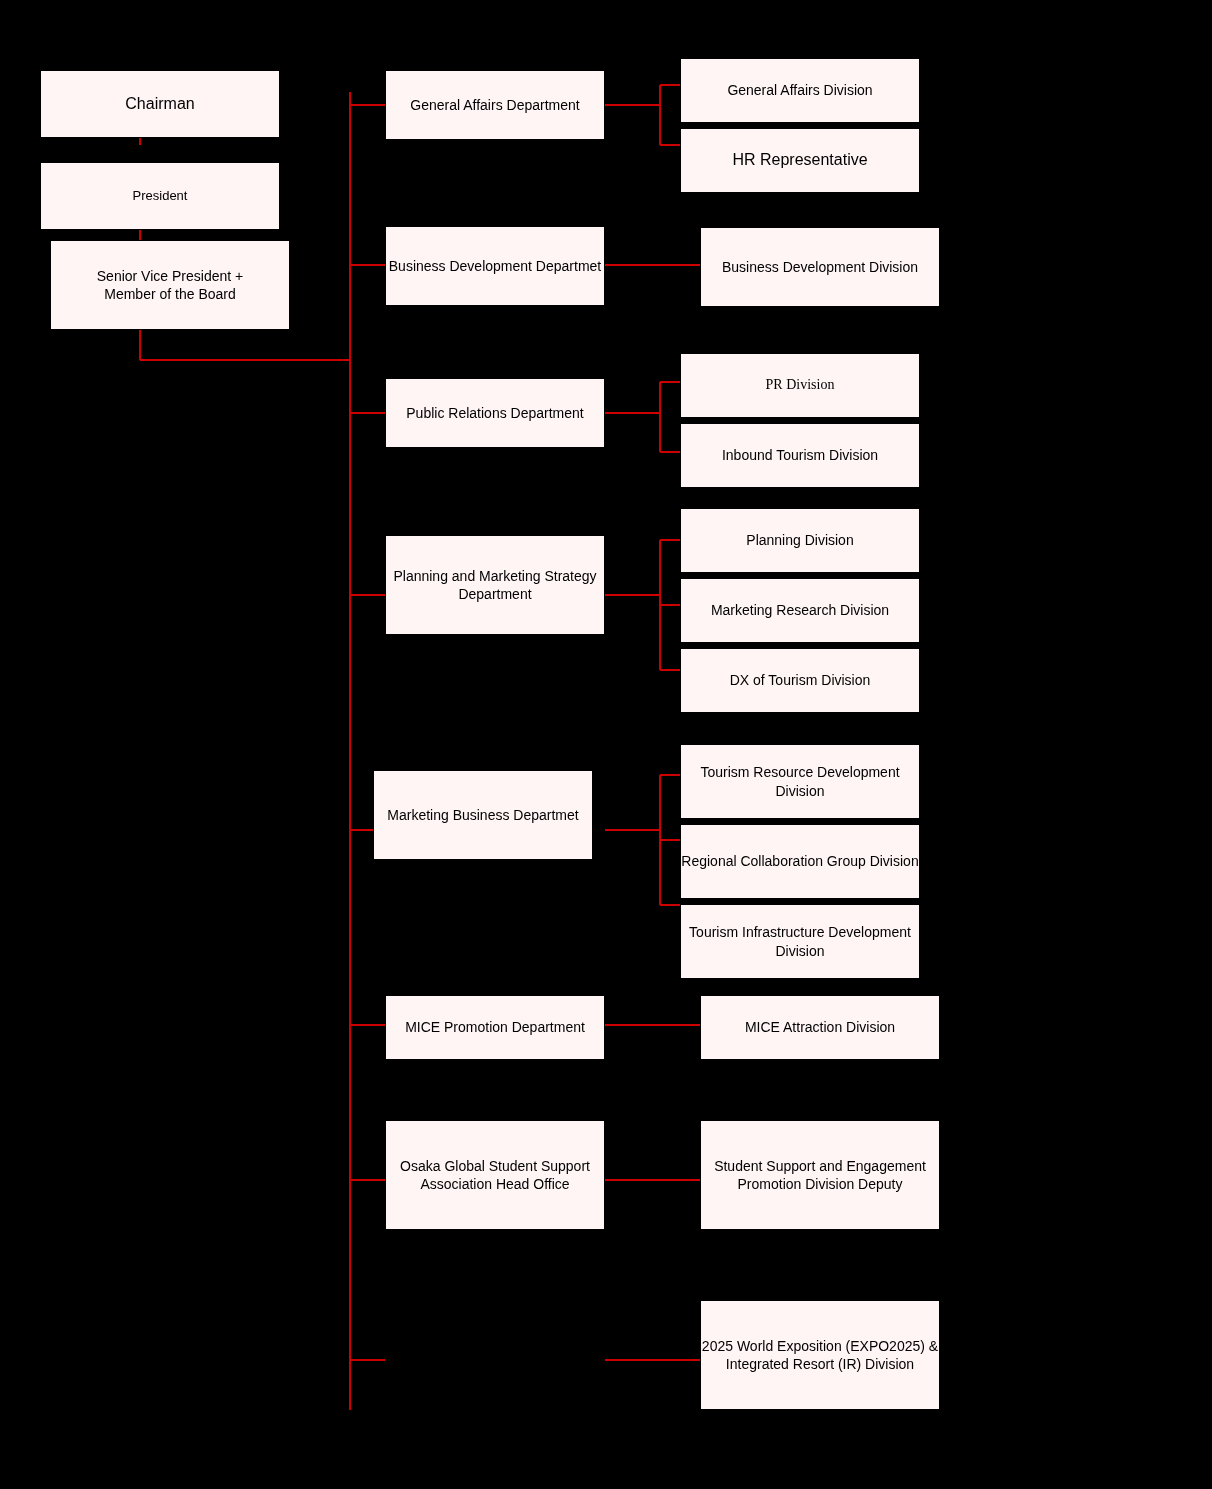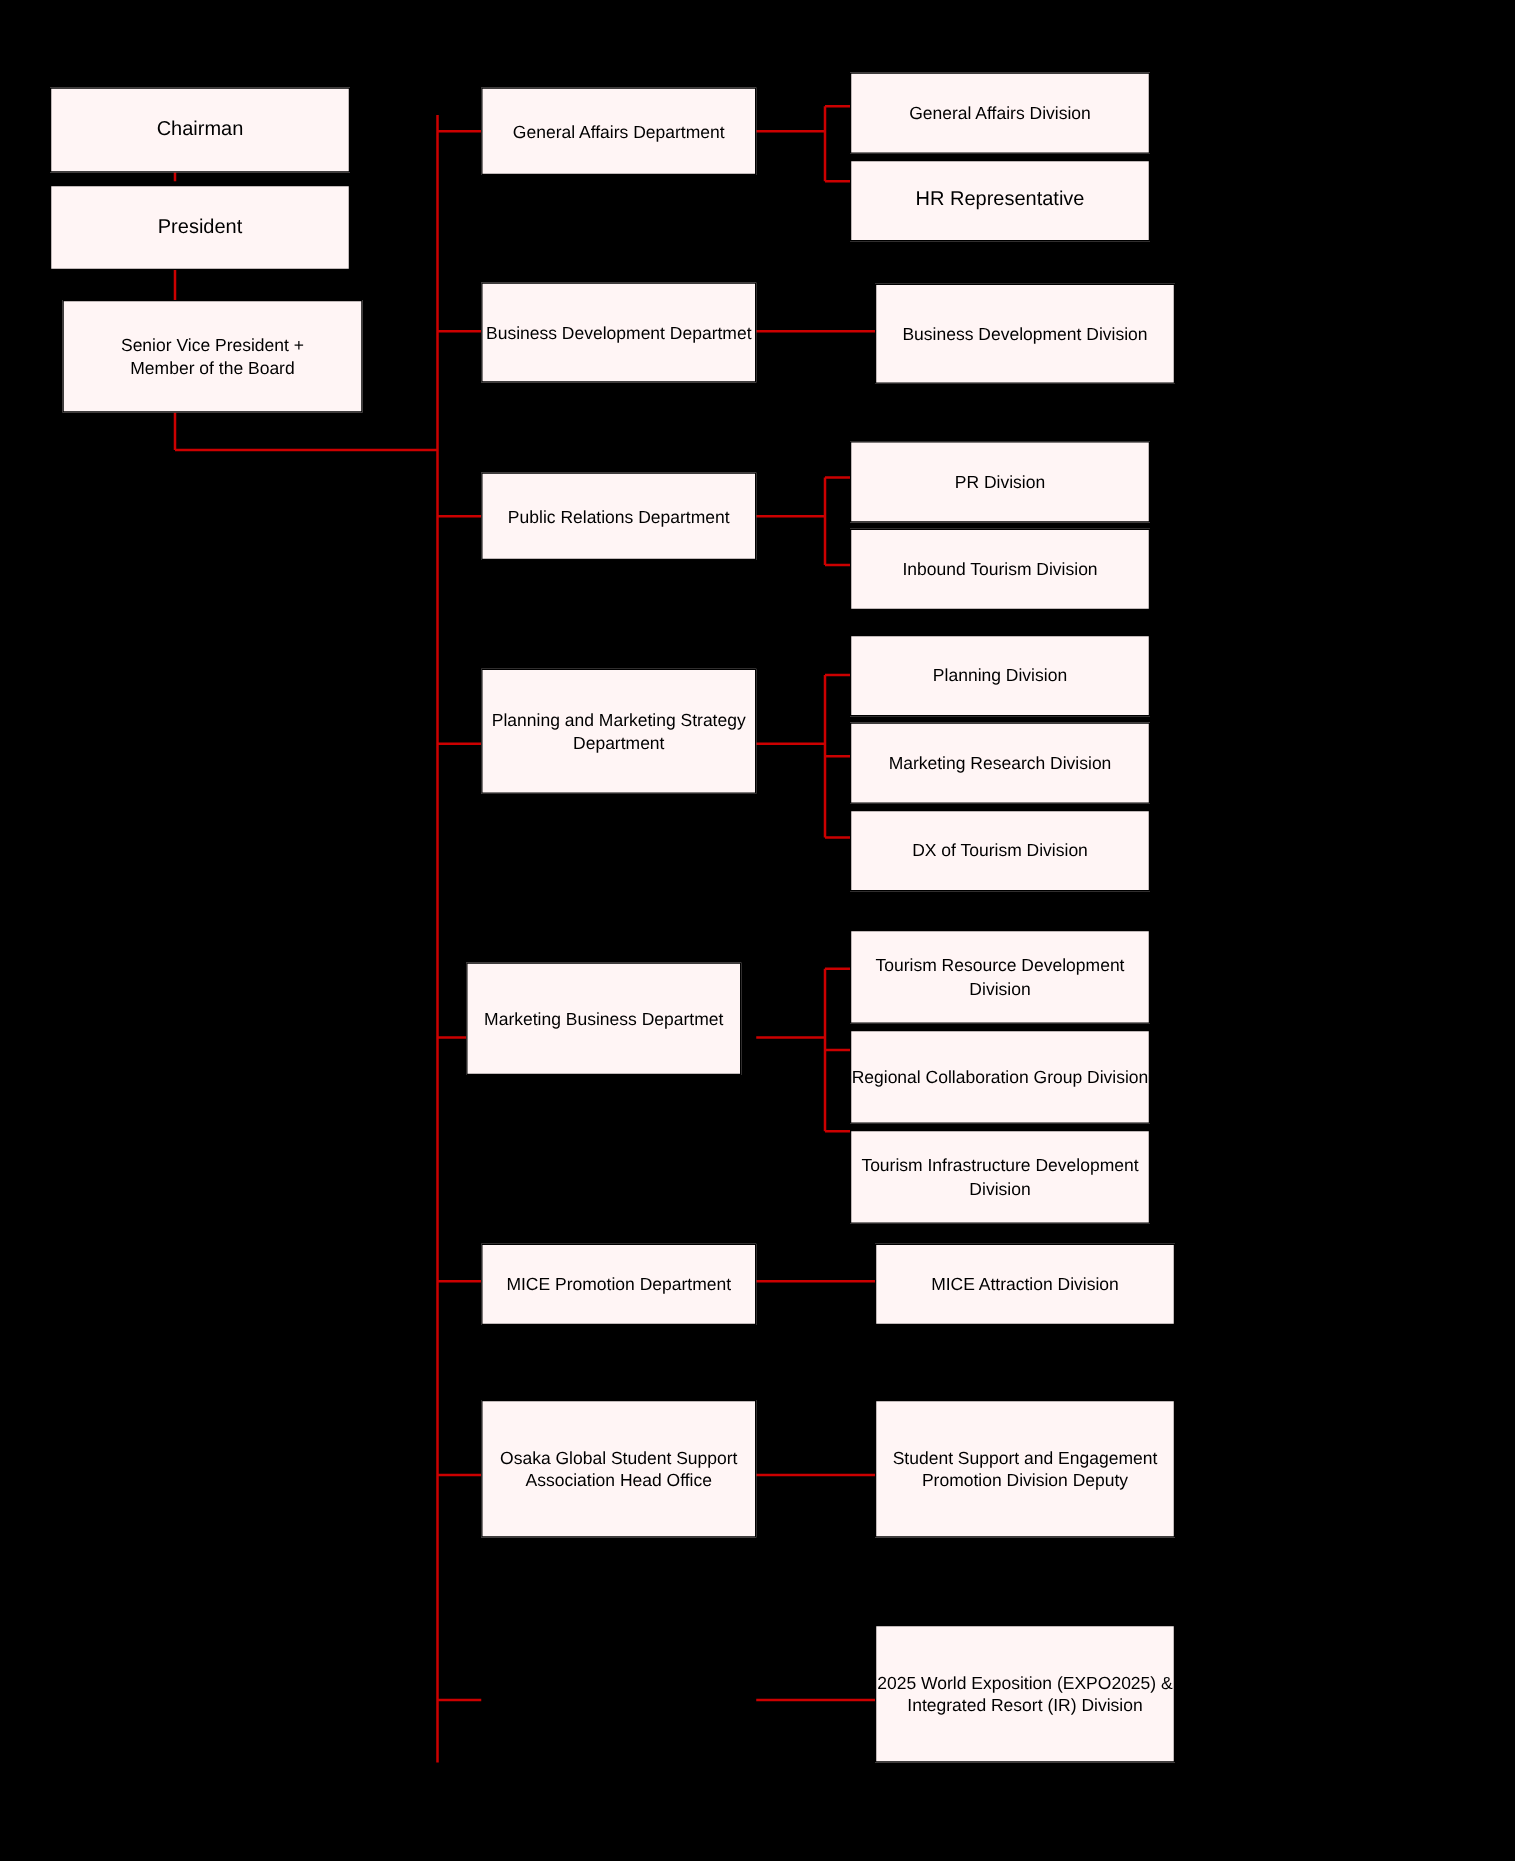--- a/index.html
+++ b/index.html
@@ -108,21 +108,21 @@
       <line x1="585" y1="1150" x2="680" y2="1150" stroke="#cc0000" stroke-width="2"></line>
 
       <line x1="330" y1="1330" x2="365" y2="1330" stroke="#cc0000" stroke-width="2"></line>
       <line x1="585" y1="1330" x2="680" y2="1330" stroke="#cc0000" stroke-width="2"></line>
     </svg>
 
     <div class="box" style="left:20px; top:40px; width:240px; height:68px; font-size:16px;">
       <span>Chairman</span>
     </div>
 
-    <div class="box" style="left:20px; top:118px; width:240px; height:68px; font-size:16px;">
+    <div class="box" style="left:20px; top:132px; width:240px; height:68px; font-size:13px;">
       <span>President</span>
     </div>
 
     <div class="box" style="left:30px; top:210px; width:240px; height:90px; font-size:14px;">
       <span style="white-space:pre-line;">Senior Vice President +
 Member of the Board</span>
     </div>
 
     <div class="box" style="left:365px; top:40px; width:220px; height:70px; font-size:14px;">
       <span>General Affairs Department</span>
@@ -158,21 +158,21 @@
     </div>
 
     <div class="box" style="left:660px; top:98px; width:240px; height:65px; font-size:16px;">
       <span>HR Representative</span>
     </div>
 
     <div class="box" style="left:680px; top:197px; width:240px; height:80px; font-size:14px;">
       <span>Business Development Division</span>
     </div>
 
-    <div class="box" style="left:660px; top:323px; width:240px; height:65px; font-size:14px;">
+    <div class="box" style="left:660px; top:323px; width:240px; height:65px; font-size:14px;font-family:Liberation Serif, serif;">
       <span>PR Division</span>
     </div>
 
     <div class="box" style="left:660px; top:393px; width:240px; height:65px; font-size:14px;">
       <span>Inbound Tourism Division</span>
     </div>
 
     <div class="box" style="left:660px; top:478px; width:240px; height:65px; font-size:14px;">
       <span>Planning Division</span>
     </div>

